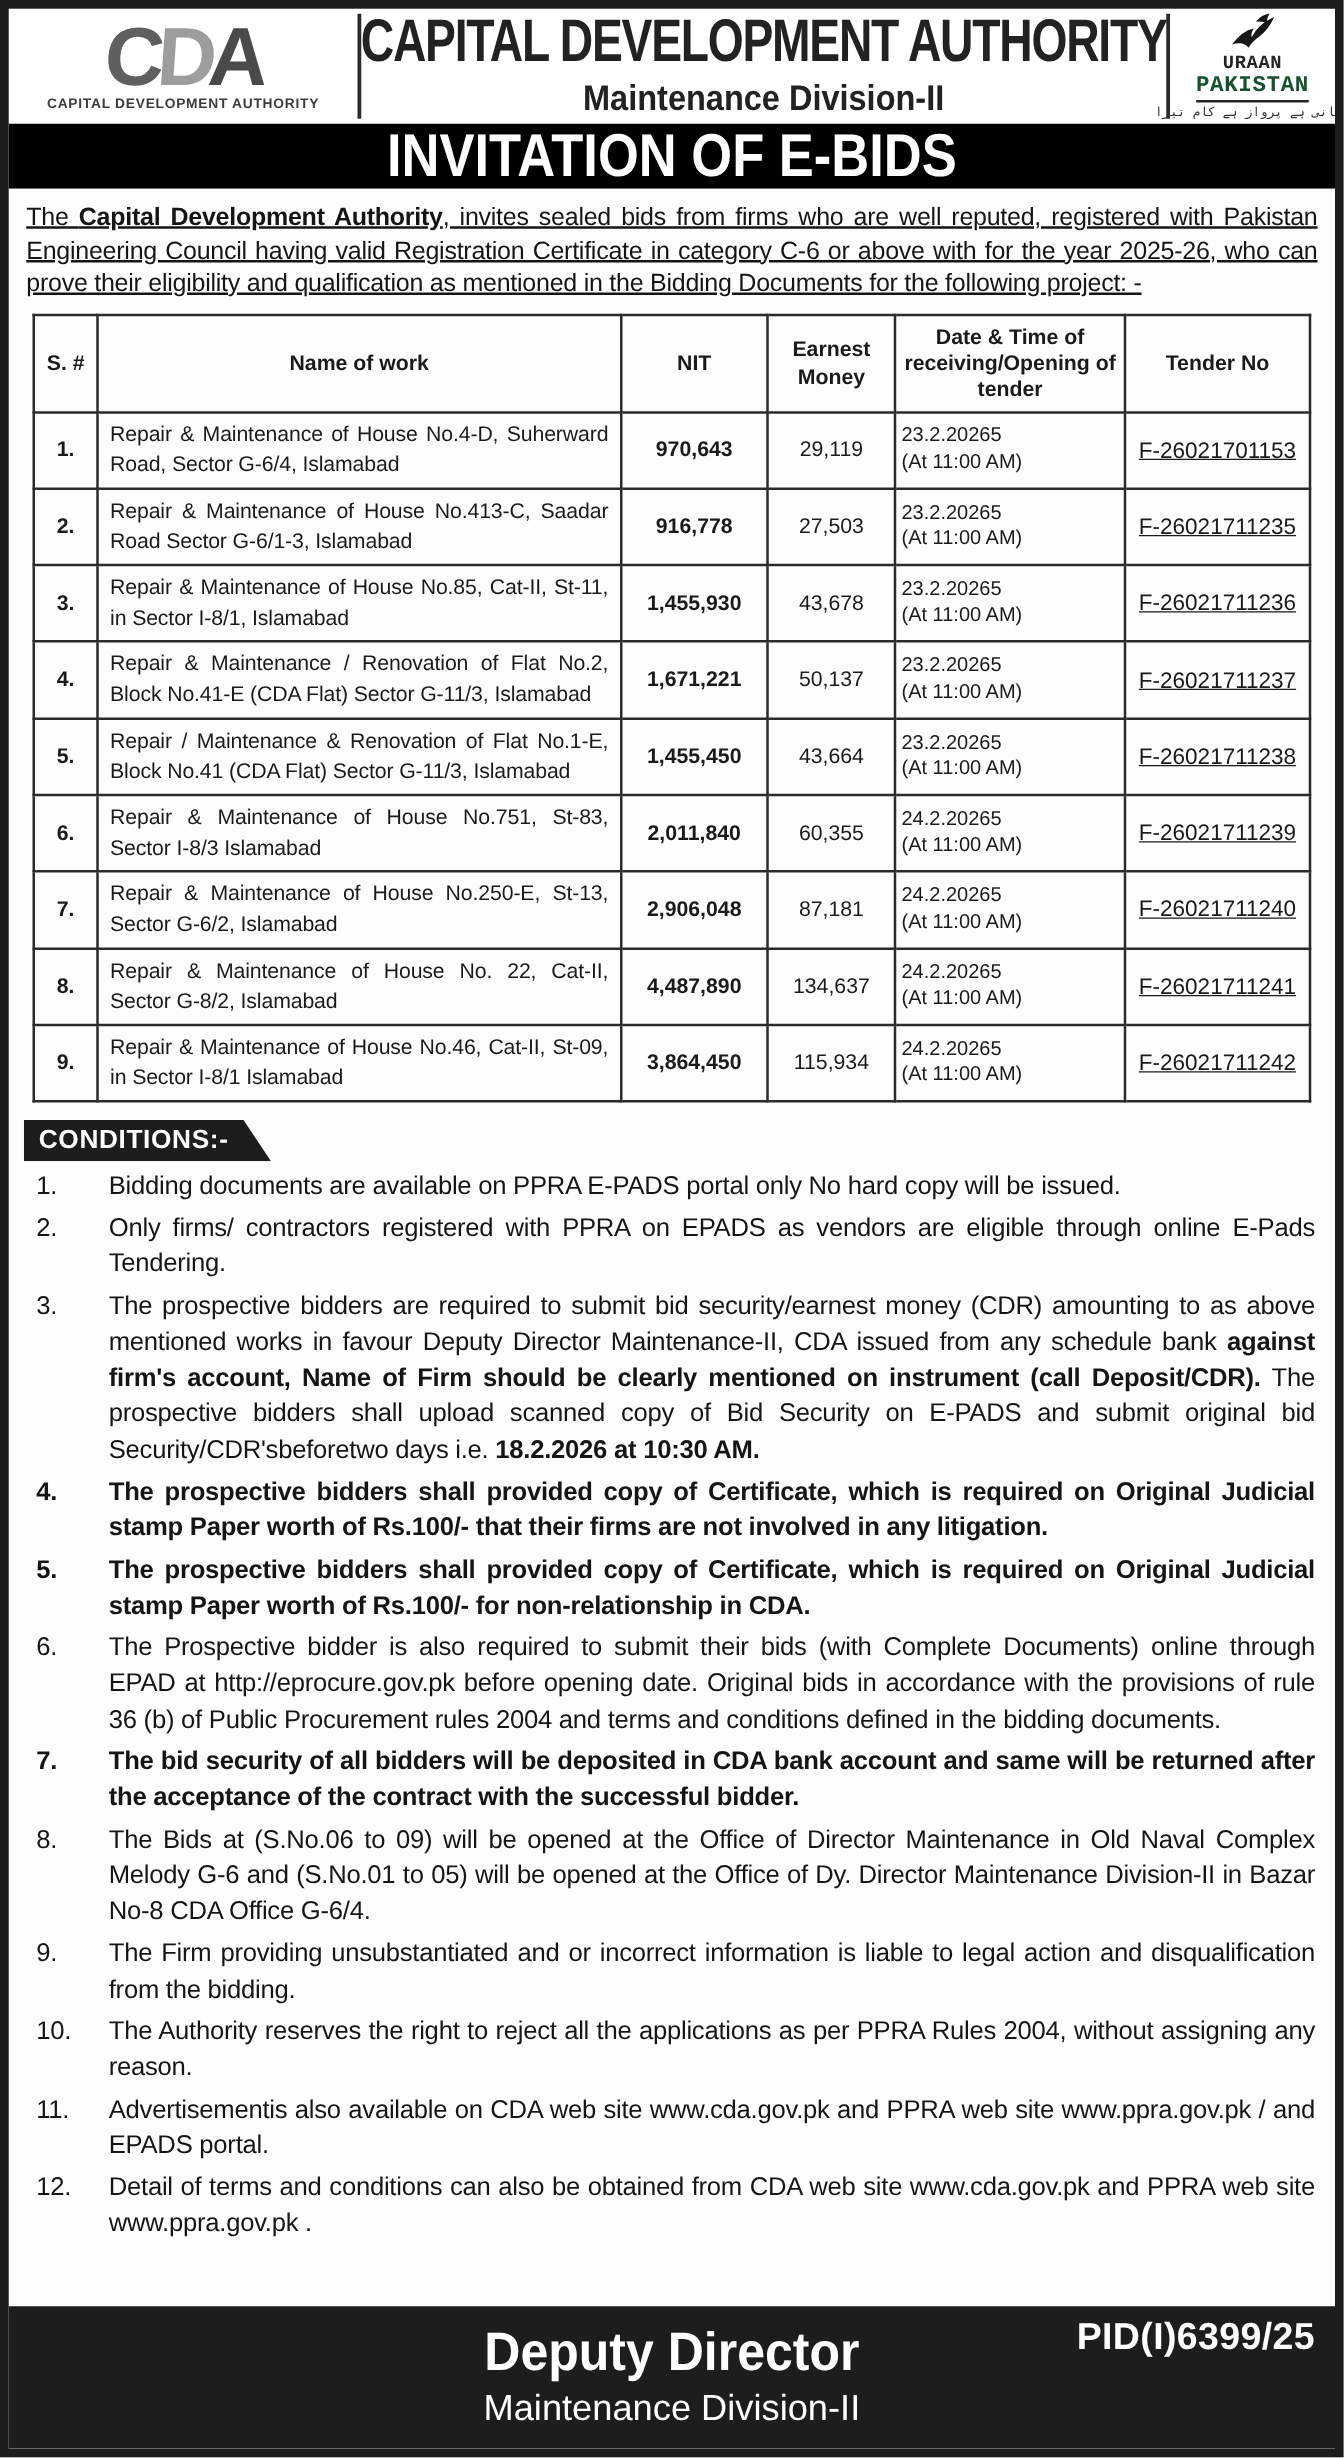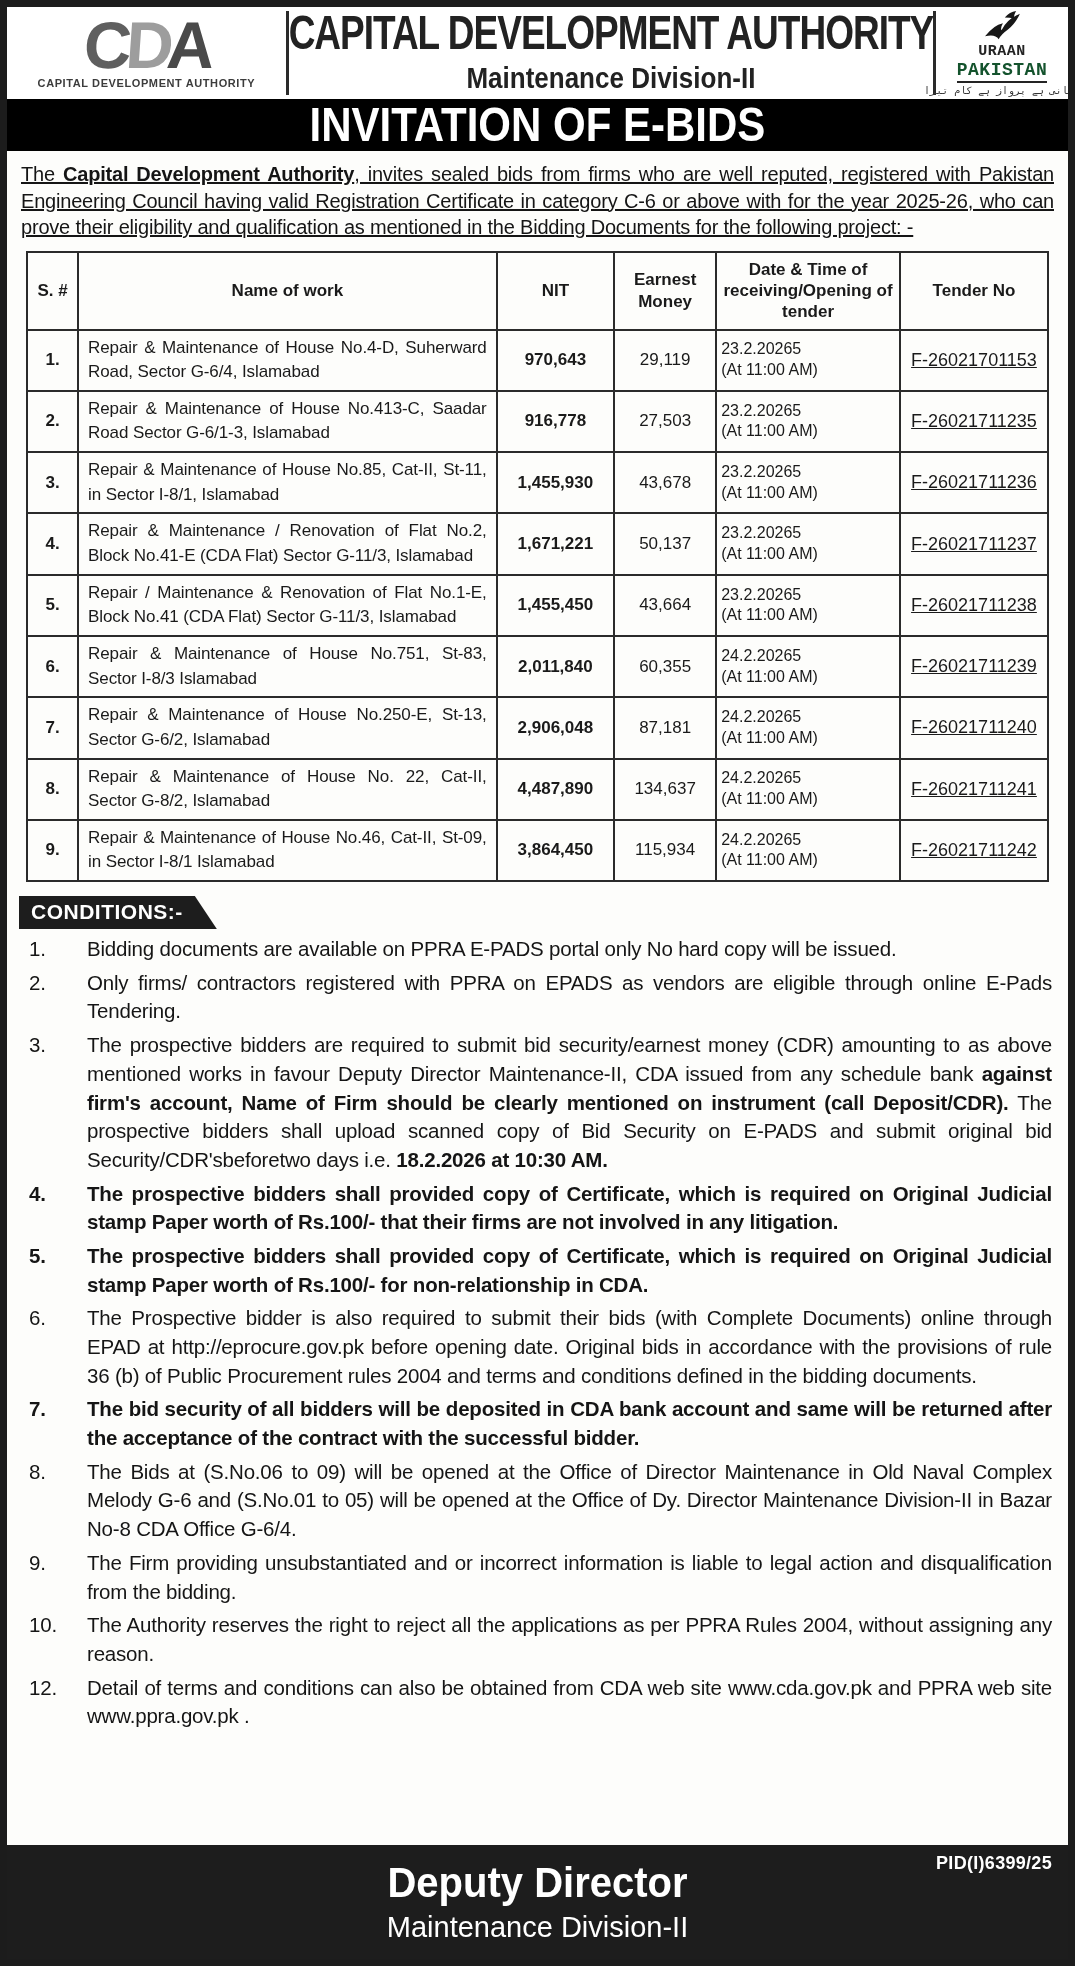--- a/index.html
+++ b/index.html
@@ -125,21 +125,21 @@
   .cond-text .b, .cond-item.bold { font-weight: bold; }
 
   
   .footer {
     height: 114px; background: #1d1d1d; position: relative;
     display: flex; flex-direction: column; align-items: center; justify-content: center;
     color: #fff;
   }
   .footer-pid {
     position: absolute; top: 8px; right: 16px;
-    font-size: 18px; font-weight: bold; letter-spacing: 0.3px;
+    font-size: 30px; font-weight: bold; letter-spacing: 0.3px;
   }
   .footer-title { font-size: 40px; font-weight: 900; transform: scaleY(1.08); }
   .footer-sub { font-size: 29px; font-weight: 400; margin-top: 6px; }
 </style>
 </head>
 <body>
 
 <div class="page">
 
   <div class="header">
@@ -327,20 +327,24 @@
         </div>
         <div class="cond-item">
           <span class="cond-num">9.</span>
           <div class="cond-text"><span>The Firm providing unsubstantiated and or incorrect information is liable to legal action and disqualification from the bidding.</span></div>
         </div>
         <div class="cond-item">
           <span class="cond-num">10.</span>
           <div class="cond-text"><span>The Authority reserves the right to reject all the applications as per PPRA Rules 2004, without assigning any reason.</span></div>
         </div>
         <div class="cond-item">
+          <span class="cond-num">11.</span>
+          <div class="cond-text"><span>Advertisementis also available on CDA web site www.cda.gov.pk and PPRA web site www.ppra.gov.pk / and EPADS portal.</span></div>
+        </div>
+        <div class="cond-item">
           <span class="cond-num">12.</span>
           <div class="cond-text"><span>Detail of terms and conditions can also be obtained from CDA web site www.cda.gov.pk and PPRA web site www.ppra.gov.pk .</span></div>
         </div>
       </div>
 
   </div>
 
   <div class="footer">
     <div class="footer-pid">PID(I)6399/25</div>
     <div class="footer-title">Deputy Director</div>

